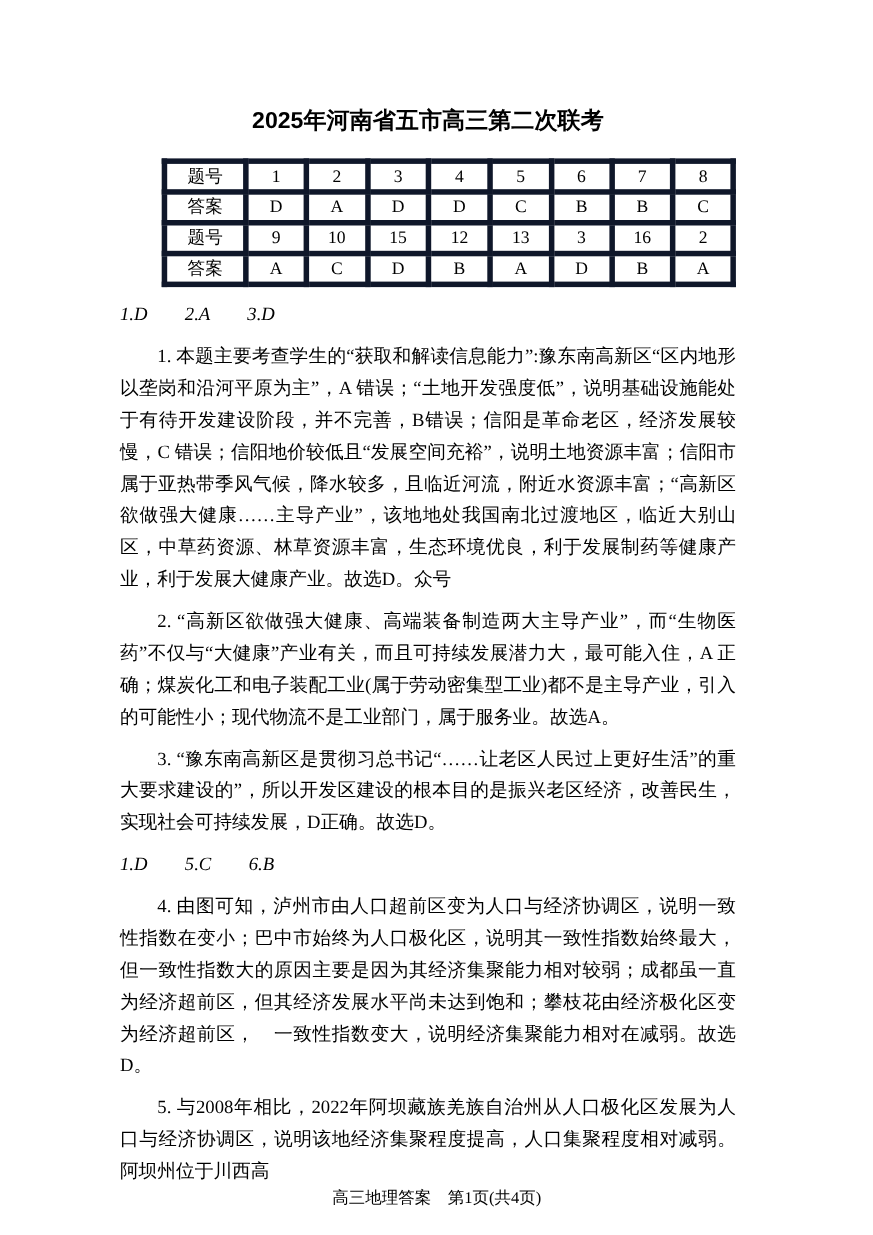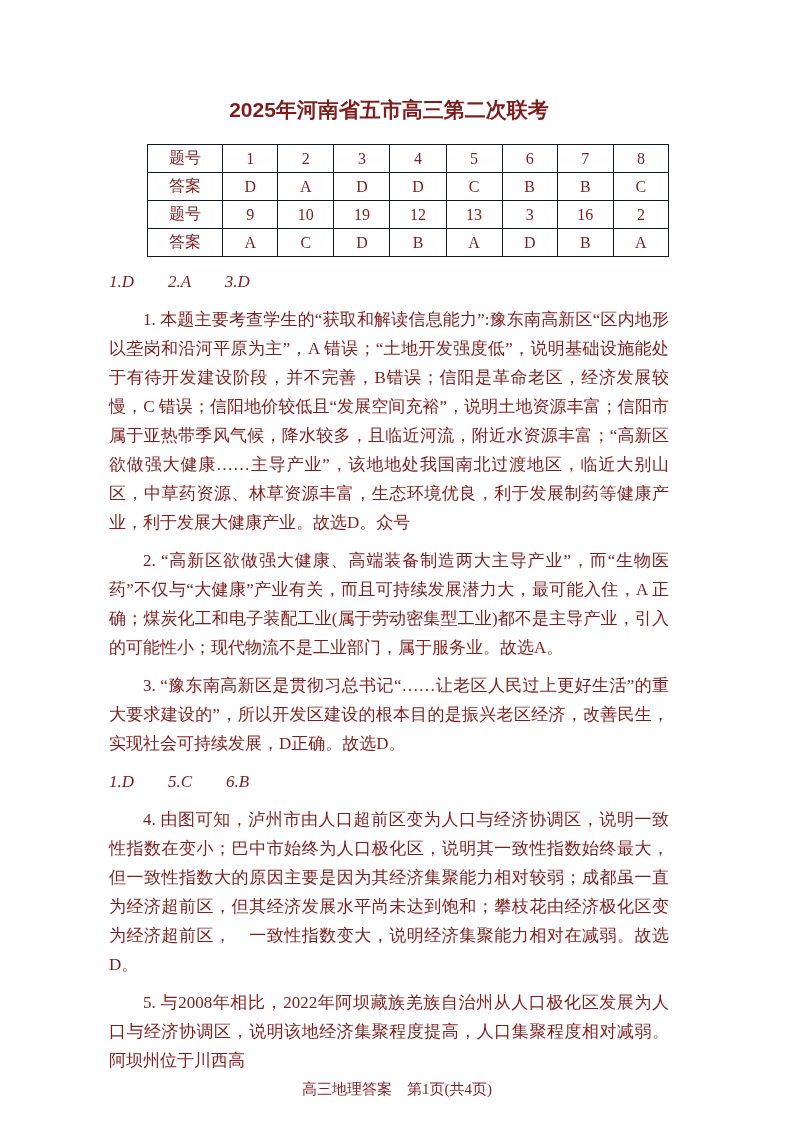--- a/index.html
+++ b/index.html
@@ -8,21 +8,21 @@
     background: #ffffff;
   }
   .page {
     position: relative;
     width: 720px; height: 1123px;
     margin: 0 auto;
     background: #ffffff;
     padding: 88px 88px 0 72px;
     overflow: hidden;
     font-family: "Liberation Serif", "DejaVu Serif", serif;
-    color: #7f1d1d;
+    color: #000000;
   }
   .title {
     margin: 0;
     text-align: center;
     font-family: "Liberation Sans", "DejaVu Sans", sans-serif;
     font-weight: 700;
     font-size: 21px;
     line-height: 44px;
   }
   .section-heading {
@@ -31,21 +31,21 @@
     font-weight: 700;
     font-size: 18px;
     line-height: 24px;
   }
   .answer-table {
     border-collapse: collapse;
     table-layout: fixed;
     margin: 12px 0 0 38px;
   }
   .answer-table td {
-    border: 1px solid #0f172a;
+    border: 5px solid #0f172a;
     height: 28px;
     padding: 0 4px;
     text-align: center;
     vertical-align: middle;
     font-size: 16px;
   }
   .answer-table td.row-label { width: 88px; text-align: center; }
   .answer-table td.ans { width: 64px; }
   .content {
     margin-top: 10px;
@@ -93,21 +93,21 @@
           <td class="ans">D</td>
           <td class="ans">C</td>
           <td class="ans">B</td>
           <td class="ans">B</td>
           <td class="ans">C</td>
         </tr>
         <tr>
           <td class="row-label">题号</td>
           <td class="ans">9</td>
           <td class="ans">10</td>
-          <td class="ans">19</td>
+          <td class="ans">15</td>
           <td class="ans">12</td>
           <td class="ans">13</td>
           <td class="ans">3</td>
           <td class="ans">16</td>
           <td class="ans">2</td>
         </tr>
         <tr>
           <td class="row-label">答案</td>
           <td class="ans">A</td>
           <td class="ans">C</td>

